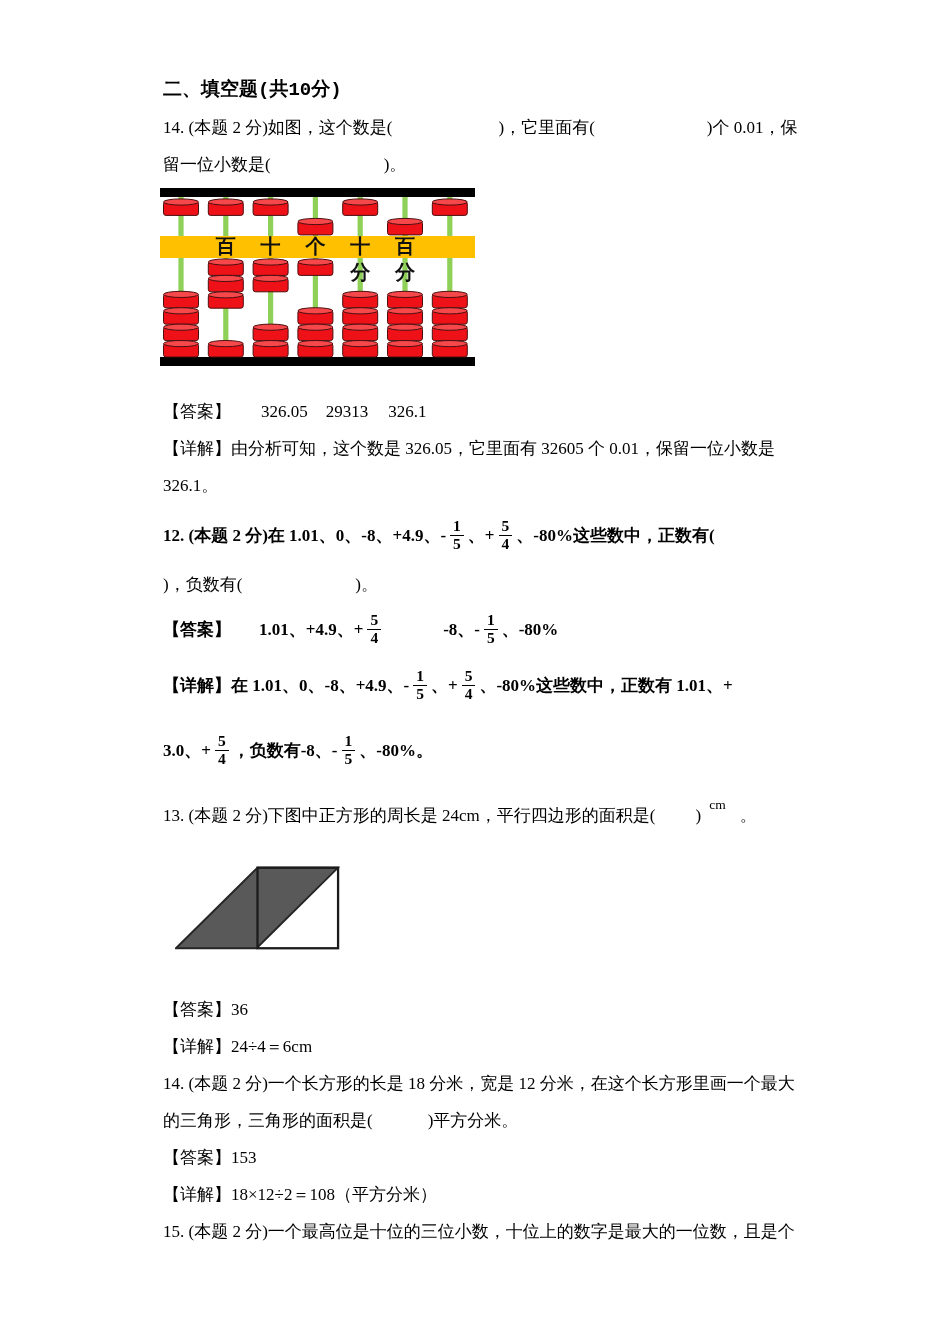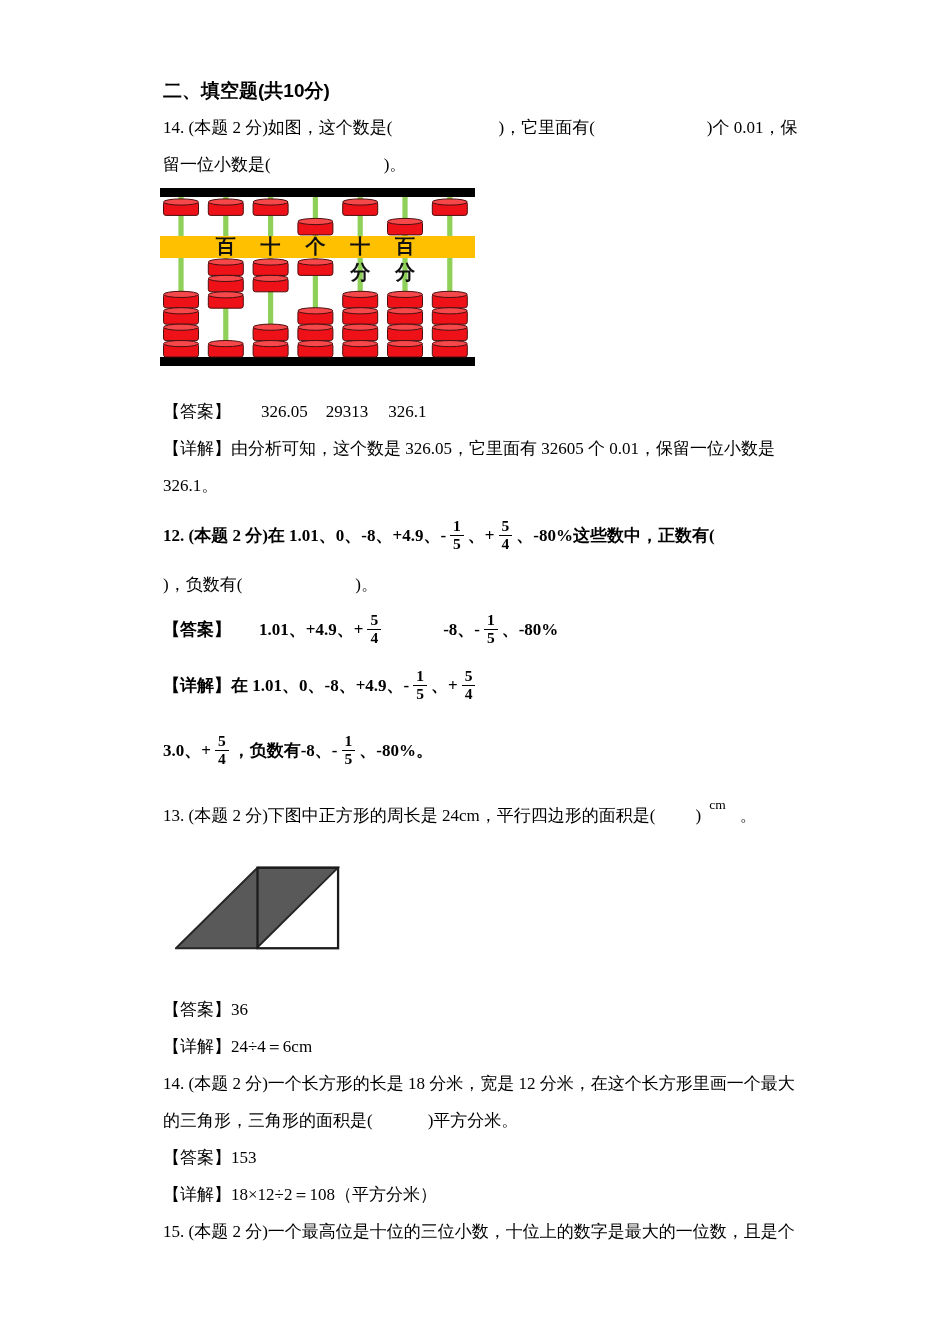--- a/index.html
+++ b/index.html
@@ -8,21 +8,21 @@
     width:950px;height:1344px;
     box-sizing:border-box;
     padding:72px 150px 0 163px;
     background:#ffffff;
     color:#000;
     font-family:"Liberation Serif","DejaVu Serif",serif;
     font-size:17px;
     overflow:hidden;
   }
   .hdr{
-    font-family:Liberation Sans, sans-serif;
+    font-family:Liberation Mono, monospace;
     font-weight:bold;font-size:19px;line-height:37px;height:37px;white-space:pre;
   }
   .ln{line-height:37px;min-height:37px;white-space:pre;}
   .fx{display:flex;align-items:center;white-space:pre;font-weight:bold;}
   .h62{height:62px}.h52{height:52px}.h60{height:60px}.h70{height:70px}
   .mt12{margin-top:12px}
   .g{display:inline-block;height:1px;flex:none;}
   .frac{display:inline-block;text-align:center;vertical-align:middle;line-height:1.08;font-size:15.5px;margin:0 4px;flex:none;}
   .frac .num{display:block;padding:0 3px;}
   .frac .den{display:block;border-top:1.2px solid #000;padding:0 3px;}
@@ -205,21 +205,21 @@
 
   <div class="ln"><span>【答案】</span><span class="g" style="width:30px"></span><span>326.05</span><span class="g" style="width:18px"></span><span>29313</span><span class="g" style="width:20px"></span><span>326.1</span></div>
   <div class="ln">【详解】由分析可知，这个数是 326.05，它里面有 32605 个 0.01，保留一位小数是</div>
   <div class="ln">326.1。</div>
 
   <div class="fx h62"><span>12. (本题 2 分)在 1.01、0、-8、+4.9、-</span><span class="frac"><span class="num">1</span><span class="den">5</span></span><span>、+</span><span class="frac"><span class="num">5</span><span class="den">4</span></span><span>、-80%这些数中，正数有(</span></div>
   <div class="ln"><span>)，负数有(</span><span class="g" style="width:113px"></span><span>)。</span></div>
 
   <div class="fx h52"><span>【答案】</span><span class="g" style="width:28px"></span><span>1.01、+4.9、+</span><span class="frac"><span class="num">5</span><span class="den">4</span></span><span class="g" style="width:58px"></span><span>-8、-</span><span class="frac"><span class="num">1</span><span class="den">5</span></span><span>、-80%</span></div>
 
-  <div class="fx h60"><span>【详解】在 1.01、0、-8、+4.9、-</span><span class="frac"><span class="num">1</span><span class="den">5</span></span><span>、+</span><span class="frac"><span class="num">5</span><span class="den">4</span></span></div>
+  <div class="fx h60"><span>【详解】在 1.01、0、-8、+4.9、-</span><span class="frac"><span class="num">1</span><span class="den">5</span></span><span>、+</span><span class="frac"><span class="num">5</span><span class="den">4</span></span><span>、-80%这些数中，正数有 1.01、+</span></div>
 
   <div class="fx h70"><span>3.0、+</span><span class="frac"><span class="num">5</span><span class="den">4</span></span><span>，负数有-8、-</span><span class="frac"><span class="num">1</span><span class="den">5</span></span><span>、-80%。</span></div>
 
   <div class="ln mt12"><span>13. (本题 2 分)下图中正方形的周长是 24cm，平行四边形的面积是(</span><span class="g" style="width:40px"></span><span>)</span><span class="supcm">cm</span><span class="g" style="width:14px"></span><span>。</span></div>
 
   <div class="fig-wrap">
     <svg width="165" height="92" viewBox="0 0 172 92">
       <polygon points="1,89 85,89 170,5 86,5" stroke="#262626" stroke-width="2" fill="#595959"></polygon>
       <rect x="86" y="5" width="84" height="84" fill="none" stroke-width="2.4" stroke="#1c1c1c"></rect>
     </svg>

